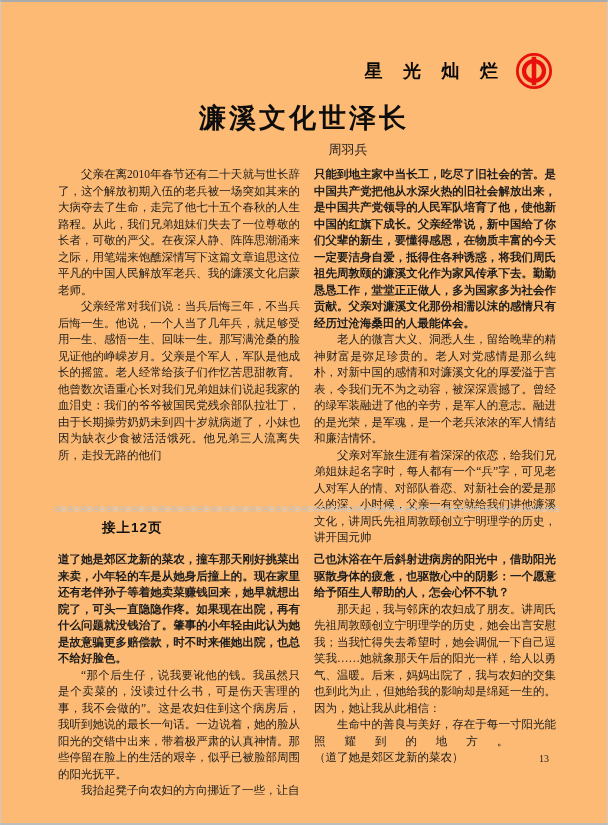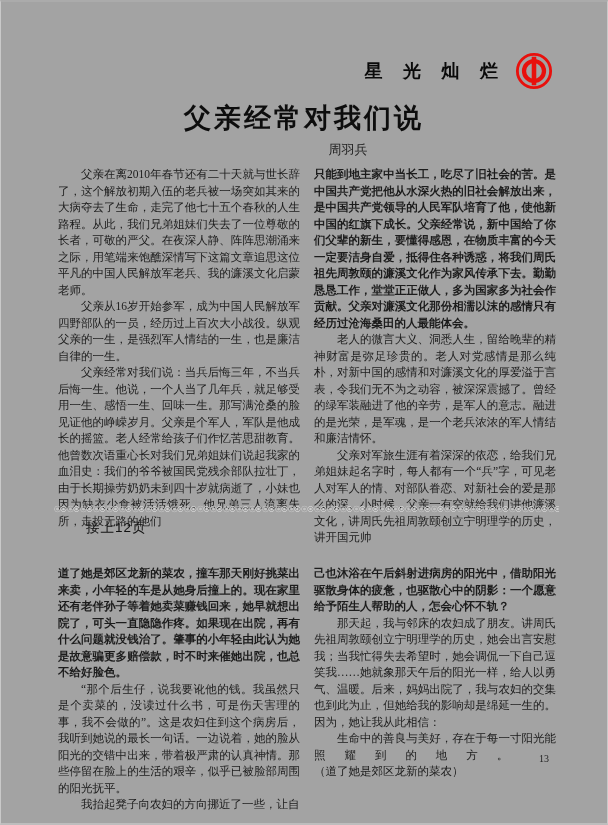--- a/index.html
+++ b/index.html
@@ -1,20 +1,20 @@
 <!DOCTYPE html>
 <html><head>
 <meta charset="utf-8">
 <style>
   html,body{margin:0;padding:0;background:#e9e9e9;}
   .page{
     position:relative;
     width:608px;height:825px;
     margin:0 auto;
-    background:#a3a3a3;
+    background:#fdba74;
     box-sizing:border-box;
     border-top:2px solid #ababab;
     border-left:1px solid #c9c9c9;
     border-right:1px solid #c9c9c9;
     border-bottom:2px solid #bdbdbd;
     font-family:"Liberation Serif","DejaVu Serif",serif;
     color:#1c1c1c;
     overflow:hidden;
   }
   .masthead-row{
@@ -33,21 +33,21 @@
   }
   .author{
     position:absolute;top:139px;left:0;width:100%;
     text-align:center;font-size:13px;color:#222;padding-left:44px;
   }
   .two-col{
     position:absolute;left:57px;right:51px;
     display:flex;gap:14px;justify-content:space-between;
   }
   .article1{top:164px;}
-  .article2{top:563px;}
+  .article2{top:549px;}
   .col{flex:1 1 0;min-width:0;}
   .col p{
     margin:0;
     font-size:11.5px;
     line-height:16.5px;
     text-align:justify;
     text-justify:inter-character;
     text-indent:2em;
     color:#1c1c1c;
     word-break:break-all;
@@ -57,23 +57,23 @@
     position:absolute;top:502px;left:53px;right:48px;height:10px;
     background-image:
       radial-gradient(circle at 3.5px 5px, #c2c2c2 1px, rgba(0,0,0,0) 1.7px),
       radial-gradient(circle at 3.5px 5px, rgba(0,0,0,0) 2.3px, #c2c2c2 2.9px, rgba(0,0,0,0) 3.6px),
       radial-gradient(circle at 9.5px 5px, #d0d0d0 0.8px, rgba(0,0,0,0) 1.5px),
       radial-gradient(circle at 9.5px 5px, rgba(0,0,0,0) 2px, #cecece 2.6px, rgba(0,0,0,0) 3.3px);
     background-size:13px 10px;
     background-repeat:repeat-x;
   }
   .cont-label{
-    position:absolute;top:517px;left:57px;
+    position:absolute;top:517px;left:73px;
     font-family:"Liberation Sans","DejaVu Sans",sans-serif;
-    font-weight:normal;font-size:13.5px;color:#111;
+    font-weight:bold;font-size:13.5px;color:#111;
     letter-spacing:1px;
     padding-left:28px;
   }
   .attribution{white-space:nowrap;}
   .attr-gap{display:inline-block;width:2.5em;}
   .page-number{
     position:absolute;top:751px;right:58px;
     font-size:10px;color:#222;
   }
 </style>
@@ -84,27 +84,26 @@
 
   <div class="masthead-row">
     <span class="masthead-text">星 光 灿 烂</span>
     <svg class="logo" viewBox="0 0 40 40" xmlns="http://www.w3.org/2000/svg">
       <circle cx="20" cy="20" r="17.5" fill="none" stroke="#e8100c" stroke-width="3"></circle>
       <circle cx="20" cy="20" r="10.5" fill="none" stroke="#e8100c" stroke-width="4.5"></circle>
       <rect x="17.6" y="5" width="4.8" height="30" fill="#e8100c"></rect>
     </svg>
   </div>
 
-  <div class="title">父亲经常对我们说</div>
+  <div class="title">濂溪文化世泽长</div>
   <div class="author">周羽兵</div>
 
   <div class="two-col article1">
     <div class="col">
       <p>父亲在离2010年春节还有二十天就与世长辞了，这个解放初期入伍的老兵被一场突如其来的大病夺去了生命，走完了他七十五个春秋的人生路程。从此，我们兄弟姐妹们失去了一位尊敬的长者，可敬的严父。在夜深人静、阵阵思潮涌来之际，用笔端来饱醮深情写下这篇文章追思这位平凡的中国人民解放军老兵、我的濂溪文化启蒙老师。</p>
-      <p>父亲从16岁开始参军，成为中国人民解放军四野部队的一员，经历过上百次大小战役。纵观父亲的一生，是强烈军人情结的一生，也是廉洁自律的一生。</p>
       <p>父亲经常对我们说：当兵后悔三年，不当兵后悔一生。他说，一个人当了几年兵，就足够受用一生、感悟一生、回味一生。那写满沧桑的脸见证他的峥嵘岁月。父亲是个军人，军队是他成长的摇篮。老人经常给孩子们作忆苦思甜教育。他曾数次语重心长对我们兄弟姐妹们说起我家的血泪史：我们的爷爷被国民党残余部队拉壮丁，由于长期操劳奶奶未到四十岁就病逝了，小妹也因为缺衣少食被活活饿死。他兄弟三人流离失所，走投无路的他们</p>
     </div>
     <div class="col">
       <p class="noindent">只能到地主家中当长工，吃尽了旧社会的苦。是中国共产党把他从水深火热的旧社会解放出来，是中国共产党领导的人民军队培育了他，使他新中国的红旗下成长。父亲经常说，新中国给了你们父辈的新生，要懂得感恩，在物质丰富的今天一定要洁身自爱，抵得住各种诱惑，将我们周氏祖先周敦颐的濂溪文化作为家风传承下去。勤勤恳恳工作，堂堂正正做人，多为国家多为社会作贡献。父亲对濂溪文化那份相濡以沫的感情只有经历过沧海桑田的人最能体会。</p>
       <p>老人的微言大义、洞悉人生，留给晚辈的精神财富是弥足珍贵的。老人对党感情是那么纯朴，对新中国的感情和对濂溪文化的厚爱溢于言表，令我们无不为之动容，被深深震撼了。曾经的绿军装融进了他的辛劳，是军人的意志。融进的是光荣，是军魂，是一个老兵浓浓的军人情结和廉洁情怀。</p>
       <p>父亲对军旅生涯有着深深的依恋，给我们兄弟姐妹起名字时，每人都有一个“兵”字，可见老人对军人的情、对部队眷恋、对新社会的爱是那么的深。小时候，父亲一有空就给我们讲他濂溪文化，讲周氏先祖周敦颐创立宁明理学的历史，讲开国元帅</p>
     </div>
   </div>
 
   <div class="band"></div>

